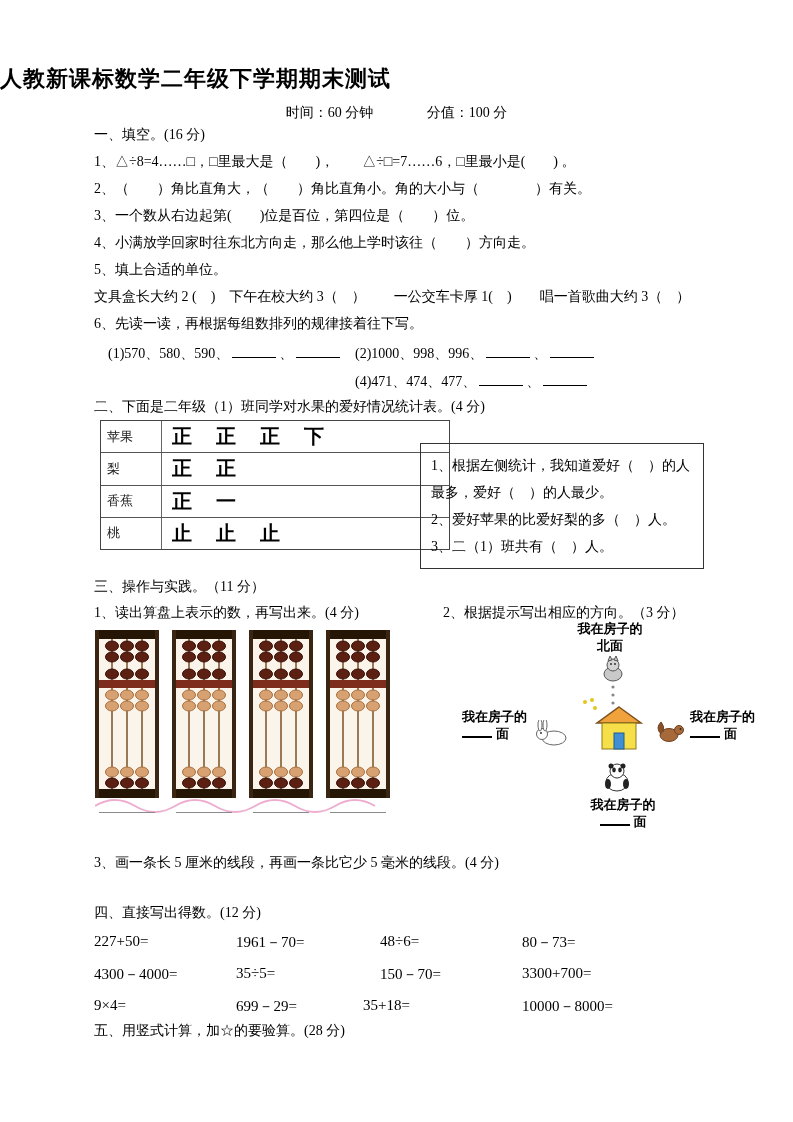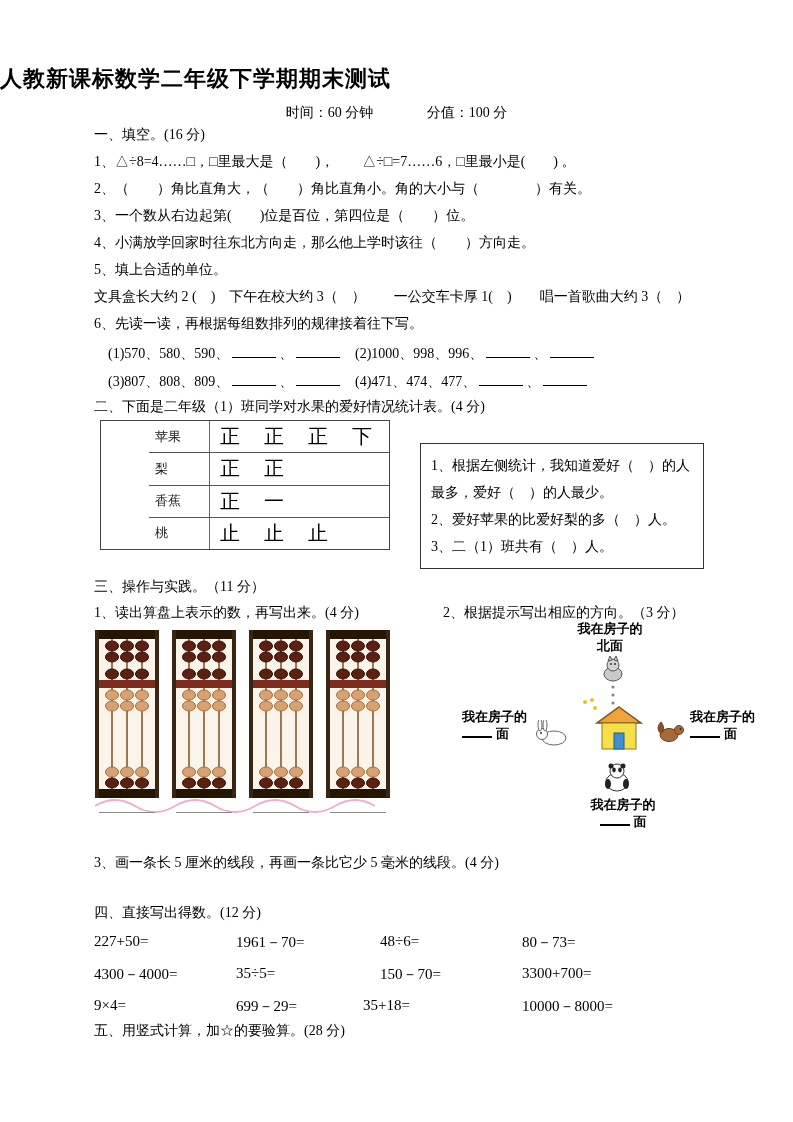--- a/index.html
+++ b/index.html
@@ -3,25 +3,25 @@
 <meta charset="utf-8">
 <style>
   html,body{margin:0;padding:0;background:#e8e8e8;}
   .page{position:relative;width:793px;height:1122px;margin:0 auto;background:#fff;
         font-family:"Liberation Serif",serif;font-size:14px;color:#000;overflow:hidden;}
   .abs{position:absolute;}
   .title{top:64px;left:0;width:100%;text-align:left;font-size:22px;font-weight:bold;letter-spacing:1px;}
   .meta{top:104px;left:0;width:100%;text-align:center;font-size:14px;}
   .meta span{margin:16px 25px;}
   .blank{display:inline-block;width:44px;height:13px;border-bottom:1px solid #000;margin:0 3px;vertical-align:baseline;}
-  .stat-table{left:100px;top:420px;width:290px;height:130px;border:1px solid #444;display:flex;flex-direction:column;box-sizing:border-box;padding-left:48px;}
+  .stat-table{left:100px;top:420px;width:350px;height:130px;border:1px solid #444;display:flex;flex-direction:column;box-sizing:border-box;}
   .trow{flex:1;display:flex;align-items:stretch;border-bottom:1px solid #555;}
   .trow:last-child{border-bottom:none;}
   .tlabel{width:54px;padding-left:6px;font-size:13px;color:#222;border-right:1px solid #666;display:flex;align-items:center;filter:blur(0.4px);}
-  .ttally{flex:1;display:flex;align-items:center;padding-left:10px;font-size:20px;font-weight:normal;letter-spacing:2px;}
+  .ttally{flex:1;display:flex;align-items:center;padding-left:10px;font-size:20px;font-weight:bold;letter-spacing:2px;}
   .qbox{left:420px;top:443px;width:262px;border:1px solid #333;padding:8px 10px;line-height:27px;font-size:14px;}
   .qbox div{margin:0;}
   .abacus-row{left:95px;top:630px;display:flex;gap:13px;}
   .ansblank{width:56px;height:0;border-bottom:1px solid #8a8a8a;}
   .dir{left:450px;top:620px;width:330px;height:232px;}
   .dirlabel{font-weight:bold;font-size:13px;line-height:17px;}
   .dblank{display:inline-block;width:30px;height:11px;border-bottom:2px solid #000;margin-right:4px;}
   .prob{font-size:15px;}
   .heading{font-size:14px;}
 </style>
@@ -87,23 +87,20 @@
   <div class="abs" style="left:94px;top:261px">5、填上合适的单位。</div>
   <div class="abs" style="left:94px;top:288px">文具盒长大约 2 (　)　下午在校大约 3（　）　　一公交车卡厚 1(　)　　唱一首歌曲大约 3（　）</div>
   <div class="abs" style="left:94px;top:315px">6、先读一读，再根据每组数排列的规律接着往下写。</div>
 
   <div class="abs" style="left:108px;top:344px">
     <span>(1)570、580、590、</span><span class="blank"></span><span>、</span><span class="blank"></span>
   </div>
   <div class="abs" style="left:355px;top:344px">
     <span>(2)1000、998、996、</span><span class="blank"></span><span>、</span><span class="blank"></span>
   </div>
-  <div class="abs" style="left:108px;top:372px">
-    <span>(3)807、808、809、</span><span class="blank"></span><span>、</span><span class="blank"></span>
-  </div>
   <div class="abs" style="left:355px;top:372px">
     <span>(4)471、474、477、</span><span class="blank"></span><span>、</span><span class="blank"></span>
   </div>
 
   <div class="abs heading" style="left:94px;top:398px">二、下面是二年级（1）班同学对水果的爱好情况统计表。(4 分)</div>
 
   <div class="abs stat-table">
     <div class="trow">
       <div class="tlabel">苹果</div>
       <div class="ttally">正　正　正　下</div>

